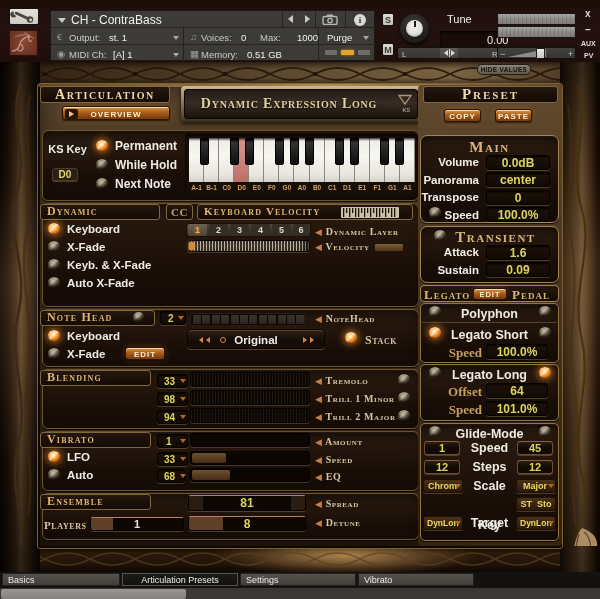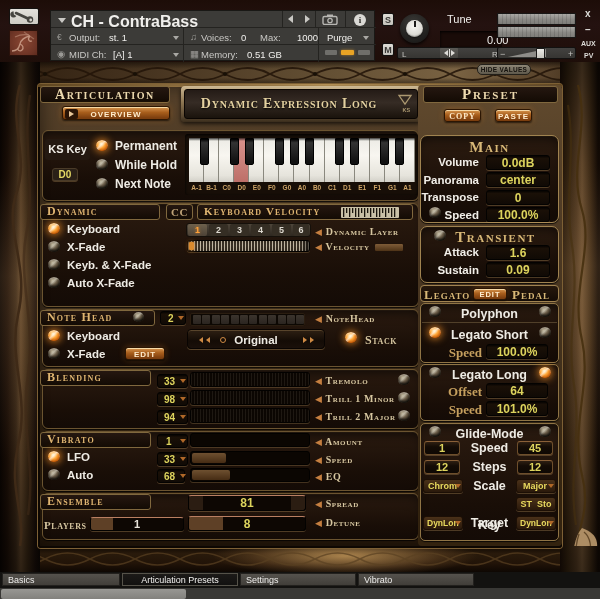--- a/index.html
+++ b/index.html
@@ -53,21 +53,21 @@
           </g>
         </svg>
   </div>
 
   <div class="a kcell" style="left:50px;top:10px;width:325px;height:51px;border:1px solid #191815;">
 
     <div class="a" style="left:0;top:16px;width:325px;height:1px;background:#242320;"></div>
     <div class="a" style="left:0;top:33px;width:325px;height:1px;background:#242320;"></div>
 
     <div class="a" style="left:7px;top:7px;width:0;height:0;border-left:4px solid transparent;border-right:4px solid transparent;border-top:5px solid #c9c8c4;"></div>
-    <div class="a kwh" style="left:20px;top:2px;font-size:16px;font-weight:bold;">CH - ContraBass</div>
+    <div class="a kwh" style="left:20px;top:2px;font-size:12px;font-weight:normal;">CH - ContraBass</div>
     <div class="a" style="left:231px;top:0;width:1px;height:16px;background:#242320;"></div>
     <div class="a" style="left:237px;top:4px;width:0;height:0;border-top:4px solid transparent;border-bottom:4px solid transparent;border-right:5px solid #c9c8c4;"></div>
     <div class="a" style="left:254px;top:4px;width:0;height:0;border-top:4px solid transparent;border-bottom:4px solid transparent;border-left:5px solid #c9c8c4;"></div>
     <div class="a" style="left:264px;top:0;width:1px;height:16px;background:#242320;"></div>
     <svg class="a" style="left:271px;top:3px;" width="16" height="11" viewBox="0 0 16 11">
           <rect x="1" y="2.5" width="14" height="8" rx="1.5" fill="none" stroke="#b7b6b2" stroke-width="1.4"></rect>
           <rect x="5" y="0.5" width="6" height="2.5" fill="#b7b6b2"></rect>
           <circle cx="8" cy="6.5" r="2.2" fill="none" stroke="#b7b6b2" stroke-width="1.3"></circle>
         </svg>
     <div class="a" style="left:294px;top:0;width:1px;height:16px;background:#242320;"></div>
@@ -399,21 +399,21 @@
   <div class="a gl" style="left:44px;top:519px;font-size:11px;">Players</div>
   <div class="a vbx" style="left:90px;top:517px;width:94px;height:14px;line-height:13px;color:#e8e3da;font-size:11px;border-top:1px solid #b97f62;background:linear-gradient(90deg,#5e4026 0 22px,#0d0703 22px);">1</div>
   <div class="a vbx" style="left:188px;top:516px;width:118px;height:15px;line-height:14px;border-top:1px solid #b97f62;background:linear-gradient(90deg,#5e4026 0 34px,#0d0703 34px);">8</div>
   <div class="a gl" style="left:315px;top:517px;"><b>◀</b> Detune</div>
 </div>
 
 <div id="mright">
   <div class="a" style="left:418px;top:85px;width:144px;height:461px;background:linear-gradient(180deg,#614a2e,#4e3a24 30%,#41301c 60%,#33230f 90%);border-radius:4px;"></div>
 
   <div class="a hbx" style="left:423px;top:86px;width:135px;height:17px;font-size:15px;line-height:15px;letter-spacing:2px;text-align:center;color:#ecd9ae;">Preset</div>
-  <div class="a btn" style="left:444px;top:109px;width:37px;height:13px;line-height:13px;font-size:8px;font-family:Liberation Serif, serif;">COPY</div>
+  <div class="a btn" style="left:444px;top:109px;width:37px;height:13px;line-height:13px;font-size:8px;">COPY</div>
   <div class="a btn" style="left:495px;top:109px;width:37px;height:13px;line-height:13px;font-size:8px;">PASTE</div>
 
   <div class="a sec" style="left:420px;top:135px;width:139px;height:88px;border-radius:7px;border-color:#a08350;"></div>
   <div class="a ghd" style="left:420px;top:139px;width:139px;">Main</div>
   <div class="a rl" style="left:420px;top:156px;width:59px;">Volume</div>
   <div class="a vbx" style="left:486px;top:154.5px;width:64px;height:15px;line-height:14px;">0.0dB</div>
   <div class="a rl" style="left:420px;top:173.5px;width:59px;">Panorama</div>
   <div class="a vbx" style="left:486px;top:172px;width:64px;height:15px;line-height:14px;">center</div>
   <div class="a rl" style="left:420px;top:191px;width:59px;">Transpose</div>
   <div class="a vbx" style="left:486px;top:189.5px;width:64px;height:15px;line-height:14px;">0</div>

